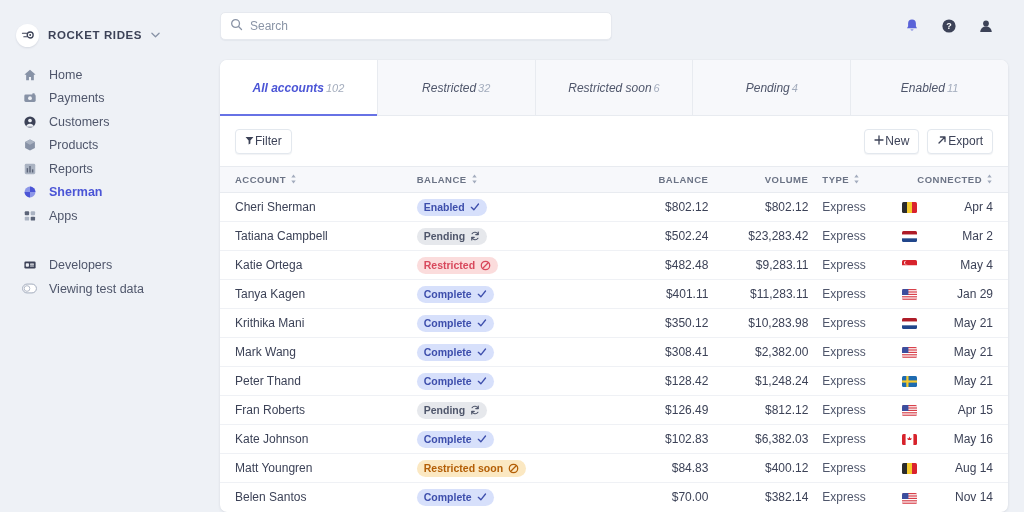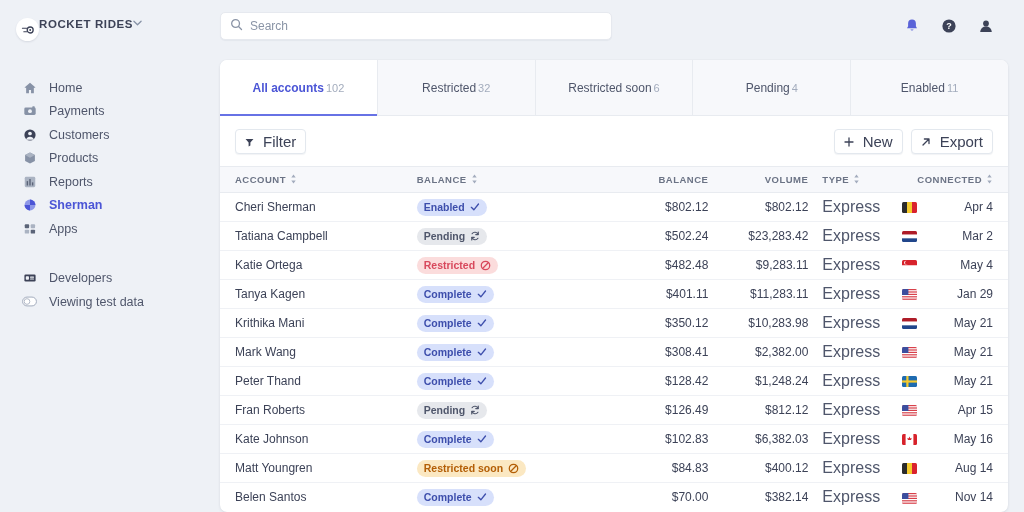--- a/index.html
+++ b/index.html
@@ -13,37 +13,37 @@
 
   
   .sidebar {
     width: 218px; height: 512px;
     background: #eef1f6;
     padding: 18px 0 0 0;
     flex: 0 0 218px;
     position: relative;
   }
   .brand {
-    display: flex; 
+    display: flex; align-items: center; gap: 9px;
     padding: 0 0 0 16px; height: 34px; cursor: pointer;
   }
   .brand-logo {
     width: 23px; height: 23px; border-radius: 50%;
     background: #ffffff;
     display: flex; align-items: center; justify-content: center;
     box-shadow: 0 1px 2px rgba(40,50,80,.12);
     flex: 0 0 23px;
   }
   .brand-name {
     font-size: 11.5px; font-weight: bold; letter-spacing: .6px;
     color: #3c4257;
   }
   .brand-caret { color: #8792a6; font-size: 10px; line-height: 1; }
 
-  .nav { margin-top: 24px; }
+  .nav { margin-top: 11px; }
   .nav-item {
     display: flex; align-items: center; gap: 12px;
     height: 23.5px; padding-left: 22px;
     font-size: 12.5px; color: #4f566b; cursor: pointer;
   }
   .nav-item.active { color: #4b55d6; font-weight: bold; }
   .nav-icon { width: 15px; height: 15px; display: flex; align-items: center; justify-content: center; flex: 0 0 15px; }
   .nav-sep { height: 26px; }
 
   
@@ -75,37 +75,38 @@
     background: #fff; border-radius: 7px;
     box-shadow: 0 1px 3px rgba(40,50,80,.09), 0 0 1px rgba(40,50,80,.10);
     overflow: hidden;
   }
   .tabs { display: flex; height: 56px; border-bottom: 1px solid #e8ebf0; }
   .tab {
     flex: 1; display: flex; align-items: center; justify-content: center;
     gap: 2px; font-size: 12px; color: #4f566b; cursor: pointer;
     background: #f7f8fb; border-right: 1px solid #e8ebf0;
     position: relative;
+    font-style: italic;
   }
   .tab:last-child { border-right: none; }
   .tab.active { background: #fff; color: #4b55d6; font-weight: bold; }
   .tab.active::after {
     content: ""; position: absolute; left: 0; right: 0; bottom: -1px;
     height: 2px; background: #6772e5;
   }
   .tab-count { font-size: 11px; color: #a3acbd; font-weight: normal; }
 
   .toolbar {
     height: 50px; display: flex; align-items: center;
     padding: 0 15px; gap: 8px;
   }
   .btn {
     height: 25px; border: 1px solid #e3e8ee; border-radius: 4px;
-    background: #fff; display: inline-flex; align-items: center; gap: 9px;
-    padding: 0 9px; font-size: 15px; color: #3c4257; cursor: pointer;
+    background: #fff; display: inline-flex; align-items: center; gap: 1px;
+    padding: 0 9px; font-size: 12px; color: #3c4257; cursor: pointer;
     box-shadow: 0 1px 1px rgba(40,50,80,.06);
   }
   .toolbar-spacer { flex: 1; }
 
   
   table { width: 100%; border-collapse: collapse; table-layout: fixed; padding-left: 44px; }
   thead th {
     background: #f7f8fb; border-top: 1px solid #e8ebf0; border-bottom: 1px solid #e8ebf0;
     height: 26px; font-size: 9.5px; letter-spacing: .5px; font-weight: bold;
     color: #6b7385; text-align: left; padding: 0 0 0 0; white-space: nowrap;
@@ -134,21 +135,21 @@
     font-size: 10.5px; font-weight: bold; white-space: nowrap;
   }
   .badge.blue   { background: #d7e0fb; color: #3d4eac; }
   .badge.gray   { background: #e6e8ec; color: #4f566b; }
   .badge.red    { background: #fbdcdc; color: #d8485c; }
   .badge.amber  { background: #fbe8c2; color: #b35e06; }
   .badge .bi { font-size: 10px; line-height: 1; display: inline-flex; }
 
   .flag { width: 15px; height: 11px; display: inline-block; border-radius: 1.5px; overflow: hidden; vertical-align: middle; }
 
-  .type-text { color: #4f566b; font-size: 16px; }
+  .type-text { color: #4f566b; font-size: 12px; }
 </style>
 </head>
 <body>
 
 <div class="app">
 
   <aside class="sidebar">
 
     <div class="brand">
       <span class="brand-logo">

